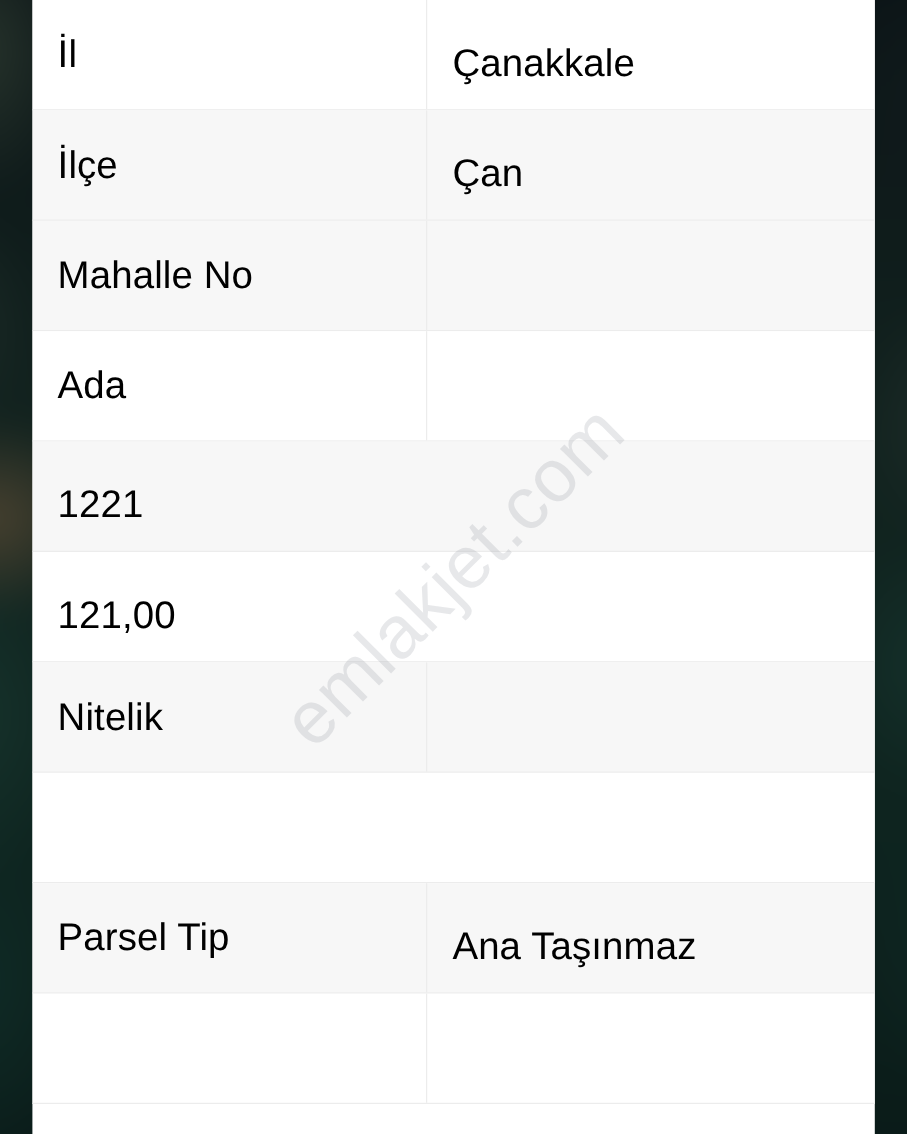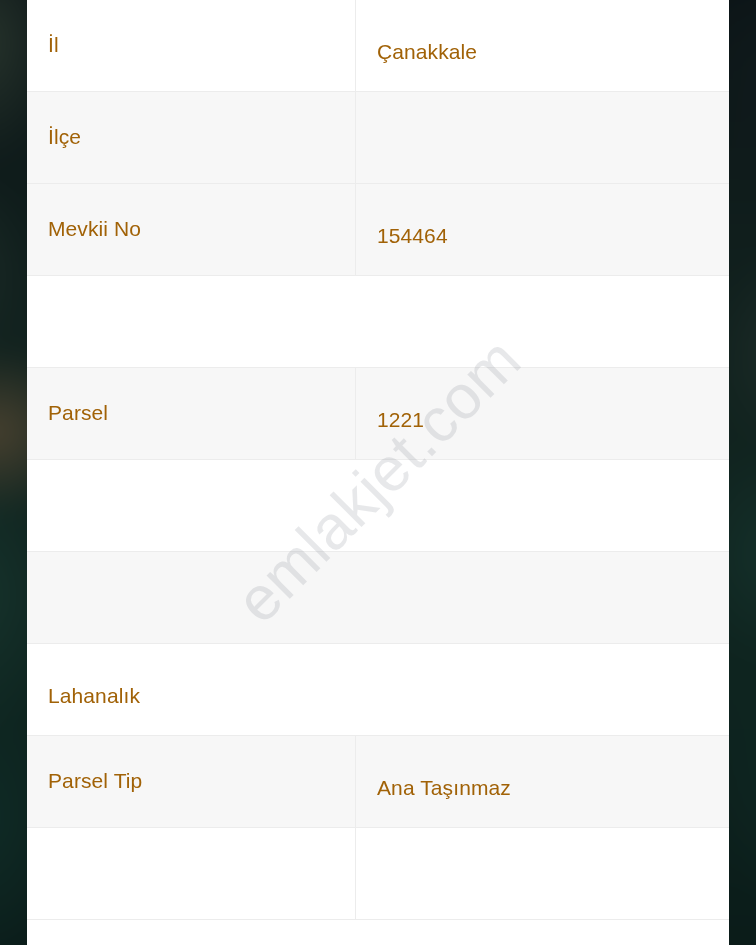--- a/index.html
+++ b/index.html
@@ -58,22 +58,22 @@
     height: 92px;
     box-sizing: border-box;
     border-bottom: 1px solid #ececec;
     position: relative;
     z-index: 2;
   }
   .prop-row.odd  { background: #ffffff; }
   .prop-row.even { background: #f7f7f7; }
 
   .cell {
-    font-size: 21px;
-    color: #a16207;
+    font-size: 32px;
+    color: #000000;
     line-height: 1.15;
     letter-spacing: 0.1px;
     white-space: nowrap;
     overflow: hidden;
     box-sizing: border-box;
   }
   .cell-label {
     width: 329px;
     flex: 0 0 329px;
     padding-left: 21px;
@@ -124,38 +124,39 @@
 
 <div id="detail-table">
 
   <div id="rows-container">
       <div class="prop-row odd">
         <div class="cell cell-label">İl</div>
         <div class="cell cell-value">Çanakkale</div>
       </div>
       <div class="prop-row even">
         <div class="cell cell-label">İlçe</div>
+        <div class="cell cell-value">Çan</div>
       </div>
       <div class="prop-row even">
-        <div class="cell cell-label">Mevkii No</div>
-        <div class="cell cell-value">154464</div>
+        <div class="cell cell-label">Mahalle No</div>
       </div>
       <div class="prop-row odd">
+        <div class="cell cell-label">Ada</div>
         <div class="cell cell-value"></div>
       </div>
       <div class="prop-row even">
-        <div class="cell cell-label">Parsel</div>
         <div class="cell cell-value">1221</div>
       </div>
       <div class="prop-row odd">
+        <div class="cell cell-value">121,00</div>
       </div>
       <div class="prop-row even">
+        <div class="cell cell-label">Nitelik</div>
       </div>
       <div class="prop-row odd">
-        <div class="cell cell-value">Lahanalık</div>
       </div>
       <div class="prop-row even">
         <div class="cell cell-label">Parsel Tip</div>
         <div class="cell cell-value">Ana Taşınmaz</div>
       </div>
       <div class="prop-row odd">
         <div class="cell cell-label"></div>
         <div class="cell cell-value"></div>
       </div>
     </div>

